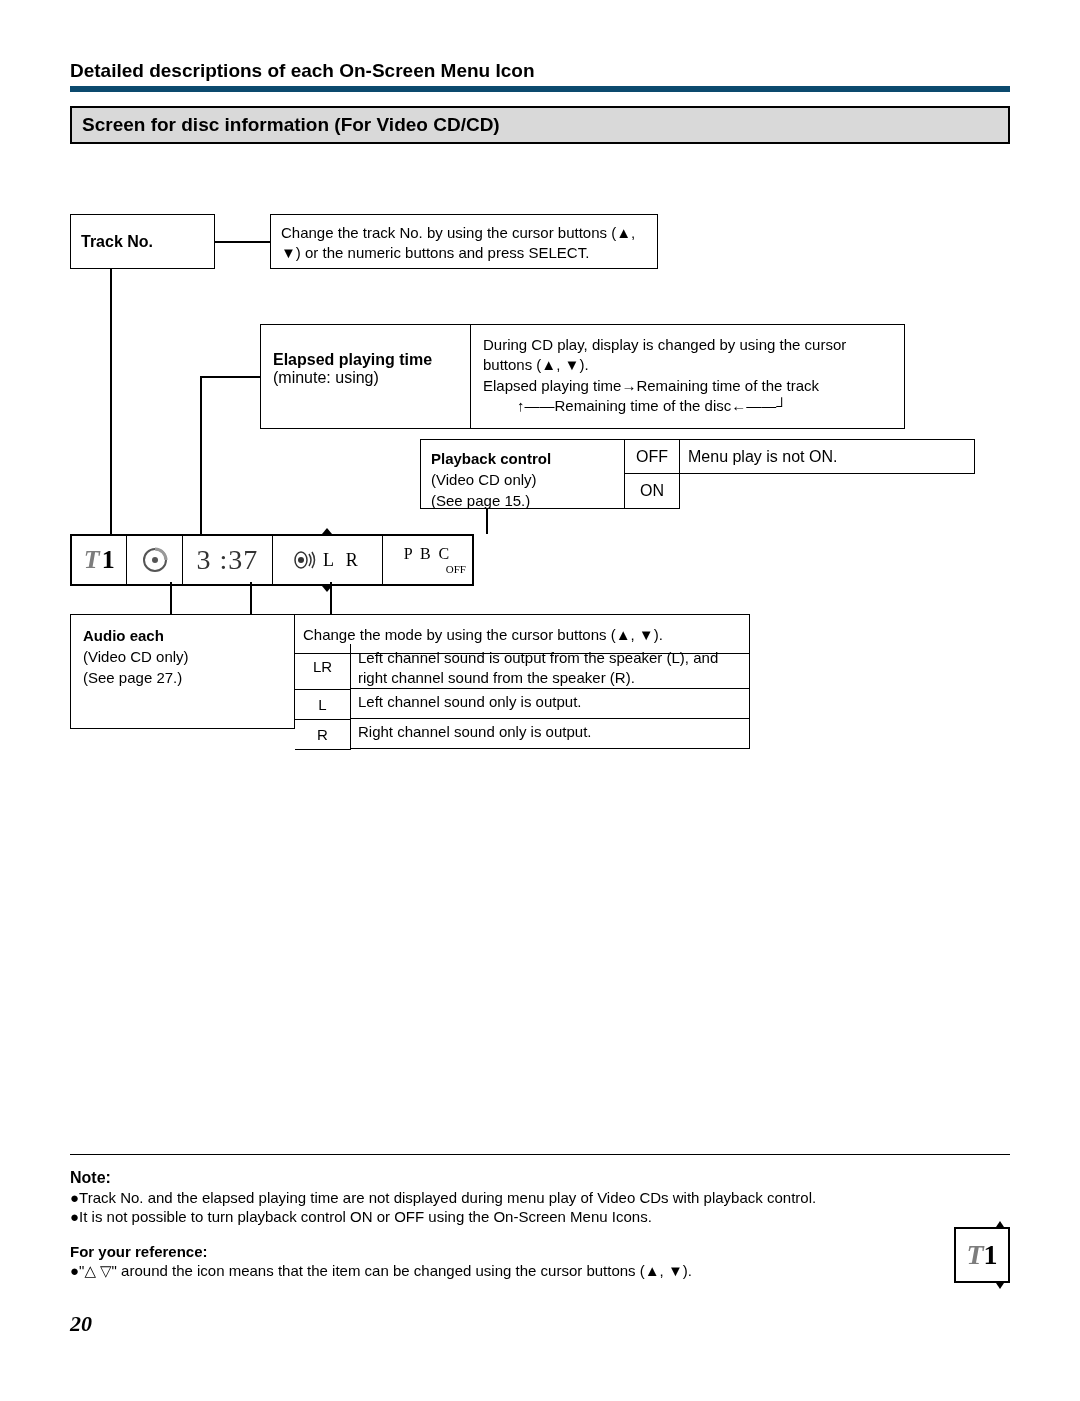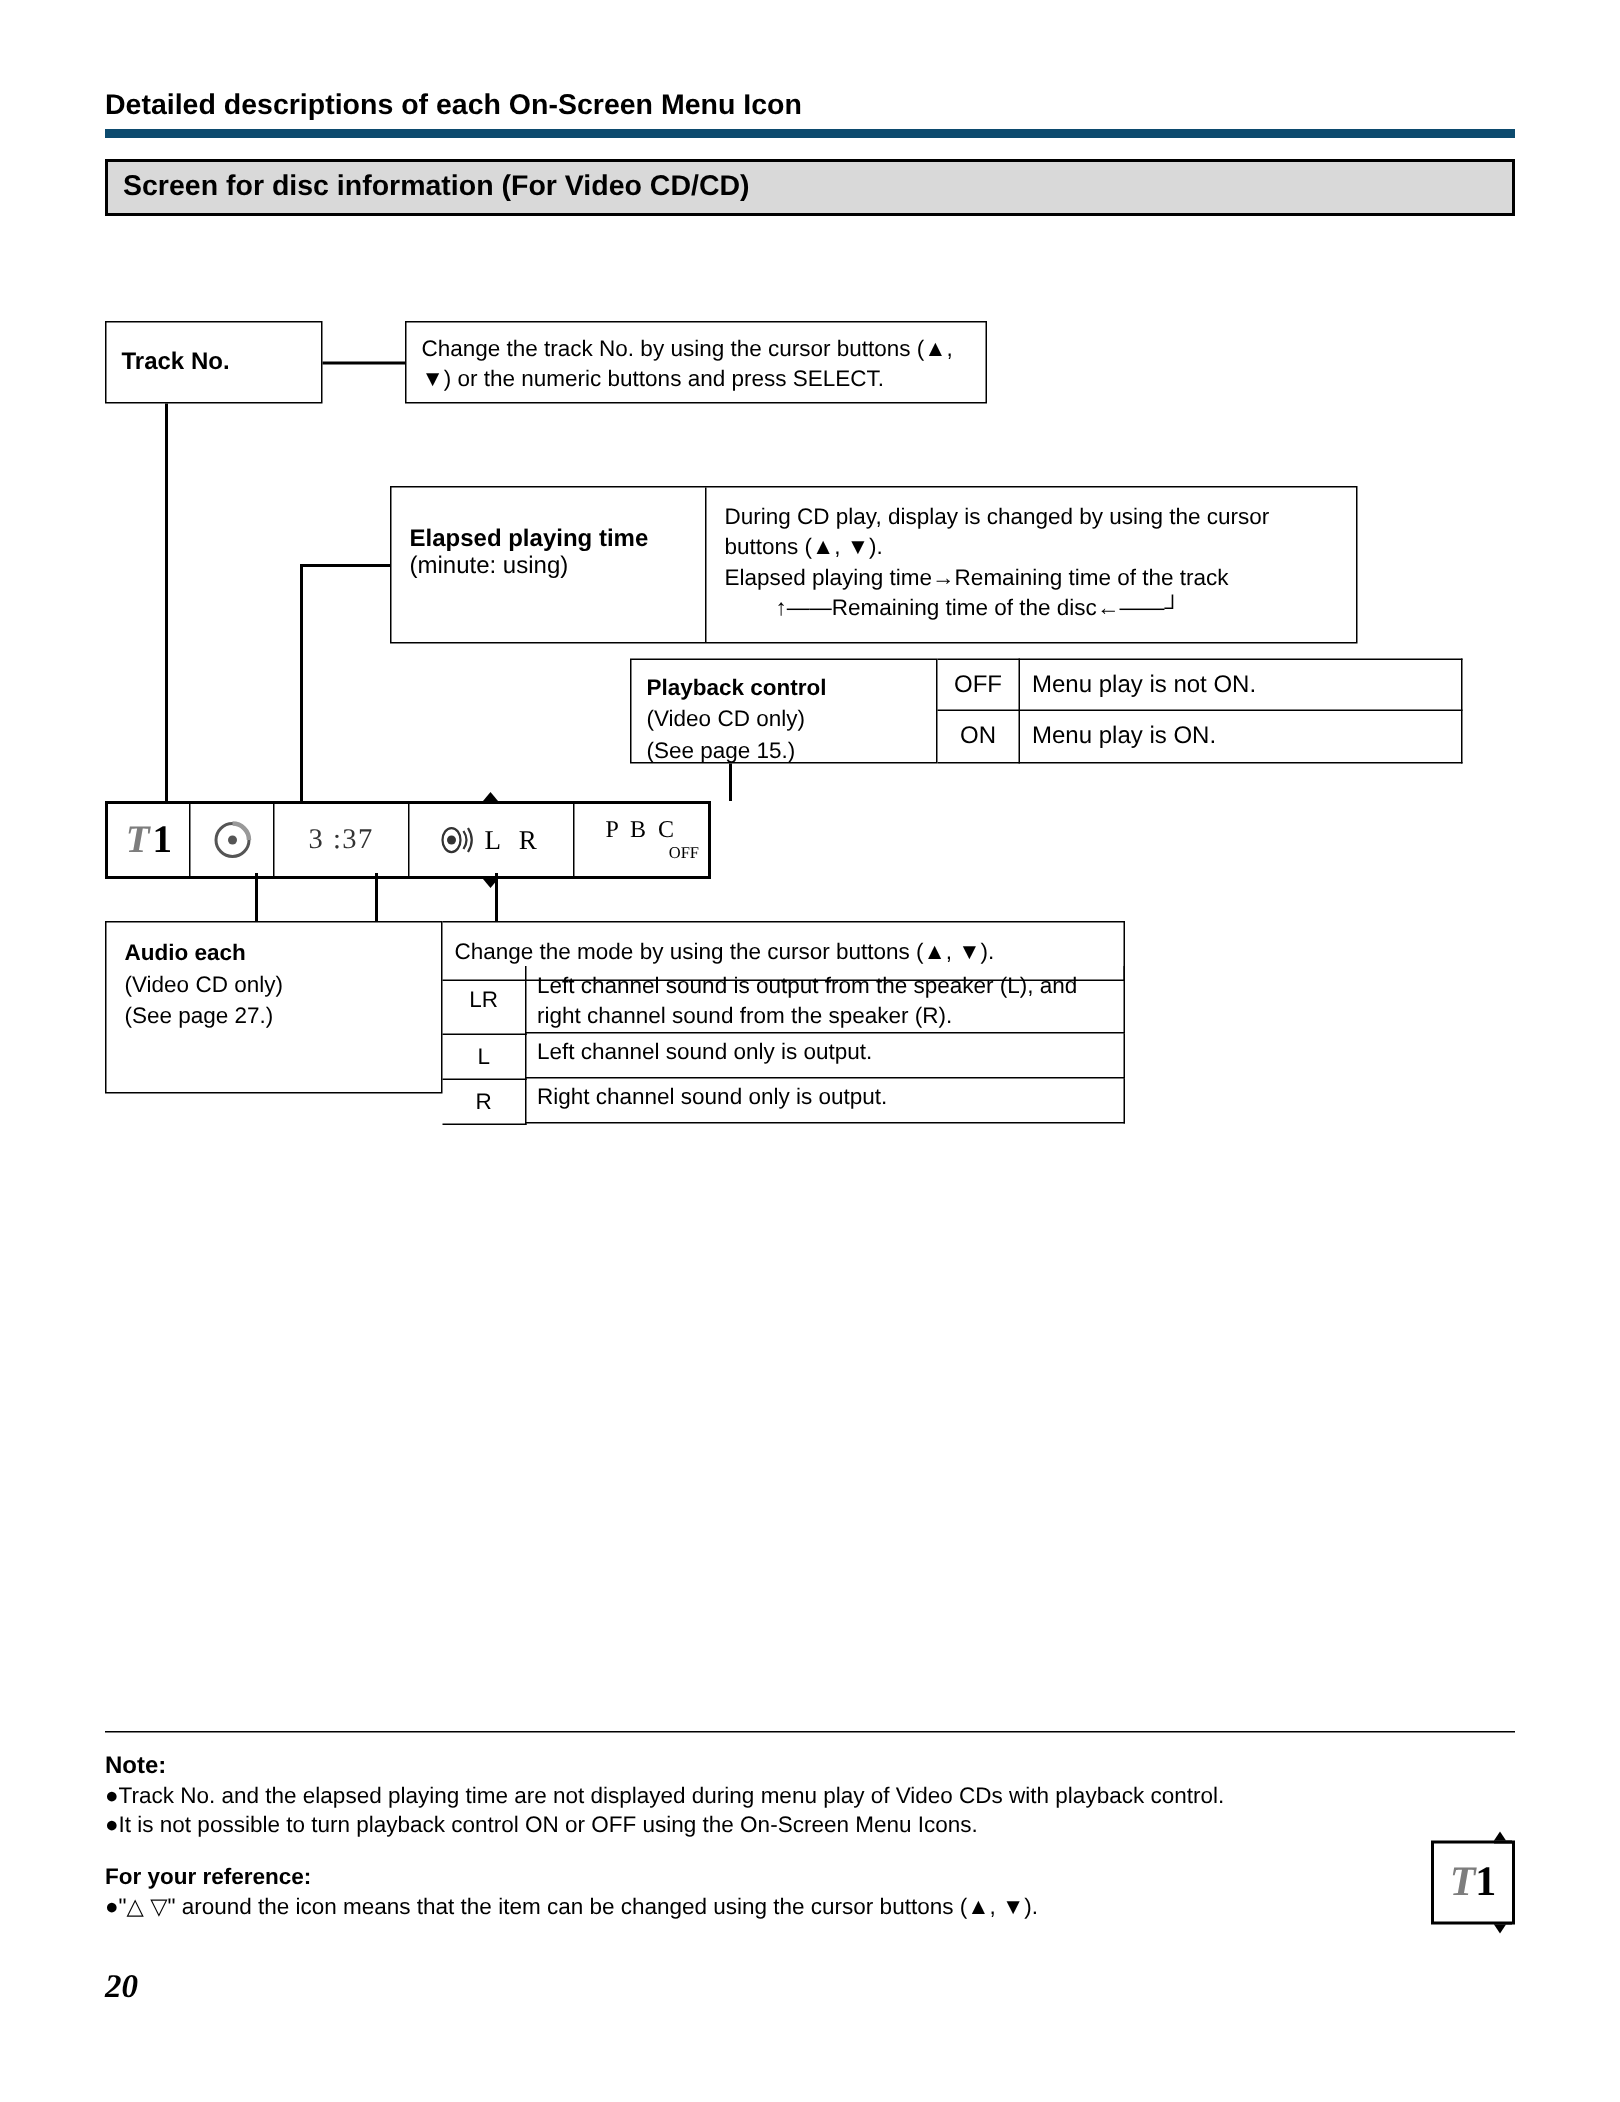--- a/index.html
+++ b/index.html
@@ -55,21 +55,21 @@
   
   .osd {
     position:absolute; left:0; top:320px; width:400px; height:48px;
     border:2px solid #000; background:#fff; display:flex;
   }
   .osd .seg { border-right:1.5px solid #000; display:flex; align-items:center; justify-content:center; position:relative;}
   .osd .seg:last-child{border-right:none;}
   .osd .track { width:55px; font-family: 'Times New Roman', serif; font-size:26px; font-weight:bold;}
   .osd .track .t { color:#7d7d7d; font-style:italic; margin-right:2px;}
   .osd .disc  { width:55px; }
-  .osd .time  { width:90px; font-family:'Times New Roman',serif; font-size:19px; letter-spacing:1px; color:#333;}
+  .osd .time  { width:90px; font-family:'Times New Roman',serif; font-size:28px; letter-spacing:1px; color:#333;}
   .osd .audio { width:110px; font-family:'Times New Roman',serif; font-size:18px; gap:6px;}
   .osd .pbc   { width:90px; font-family:'Times New Roman',serif; font-size:14px; flex-direction:column; line-height:1;}
   .arrow-tri-up, .arrow-tri-down {
     position:absolute; left:50%; transform:translateX(-50%); width:0; height:0;
     border-left:5px solid transparent; border-right:5px solid transparent;
   }
   .arrow-tri-up { top:-8px; border-bottom:6px solid #000;}
   .arrow-tri-down{ bottom:-8px; border-top:6px solid #000;}
   .audio-label{ position:absolute; left:0; top:400px; width:225px; height:115px; border:1.5px solid #000; padding:10px 12px; box-sizing:border-box; font-size:15px; line-height:1.4;}
   .audio-head { position:absolute; left:225px; top:400px; width:455px; height:40px; border:1.5px solid #000; border-left:none; padding:4px 8px; box-sizing:border-box; font-size:15px; display:flex; align-items:center;}
@@ -136,21 +136,20 @@
   <div class="line hline" style="left:130px; top:162px; width:60px;"></div>
 
   <div class="box pbc-box">
     <b>Playback control</b><br>
     <span>(Video CD only)</span><br>
     <span>(See page 15.)</span>
   </div>
   <div class="pbc-cell pbc-off-lbl">OFF</div>
   <div class="pbc-cell pbc-off-d">Menu play is not ON.</div>
   <div class="pbc-cell pbc-on-lbl">ON</div>
-  <div class="pbc-cell pbc-on-d">Menu play is ON.</div>
   <div class="line vline" style="left:416px; top:295px; height:25px;"></div>
 
   <div class="osd">
     <div class="seg track">
       <span class="t">T</span>
         <span>1</span>
     </div>
     <div class="seg disc">
       <svg width="28" height="28" viewBox="0 0 28 28">
           <circle cx="14" cy="14" r="11" fill="none" stroke="#555" stroke-width="2"></circle>

